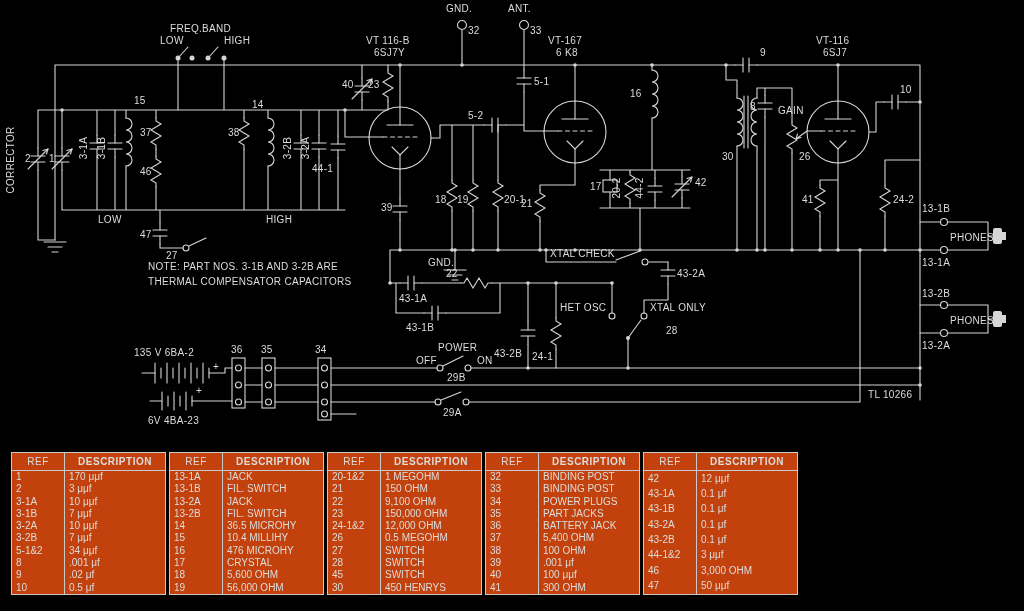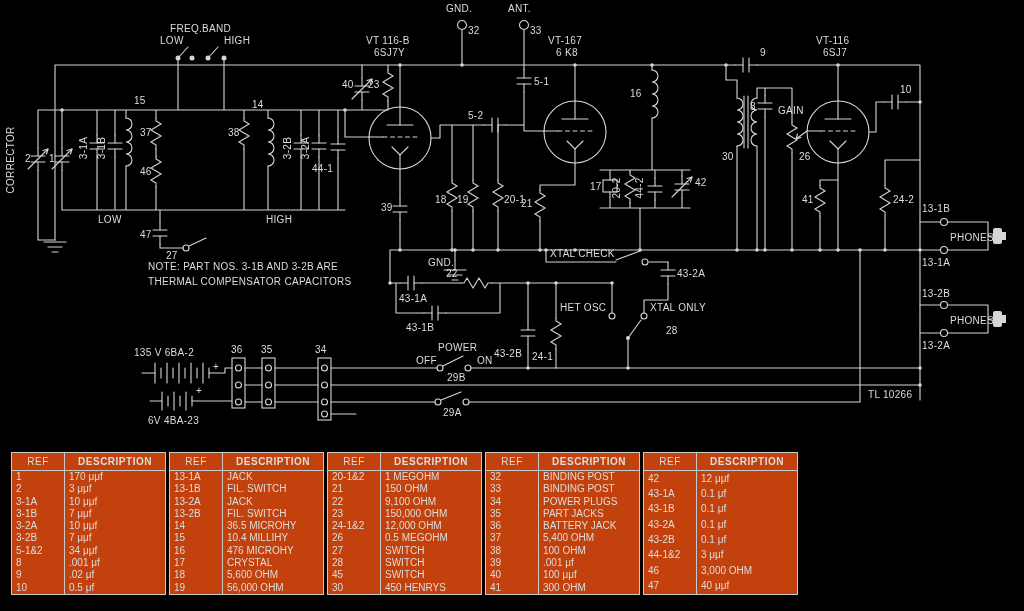--- a/index.html
+++ b/index.html
@@ -559,17 +559,17 @@
         <tr>
           <td class="ref">44-1&amp;2</td>
           <td class="desc">3 μμf</td>
         </tr>
         <tr>
           <td class="ref">46</td>
           <td class="desc">3,000 OHM</td>
         </tr>
         <tr>
           <td class="ref">47</td>
-          <td class="desc">40 μμf</td>
+          <td class="desc">50 μμf</td>
         </tr>
       </tbody>
     </table>
   </div>
 
 </body></html>

